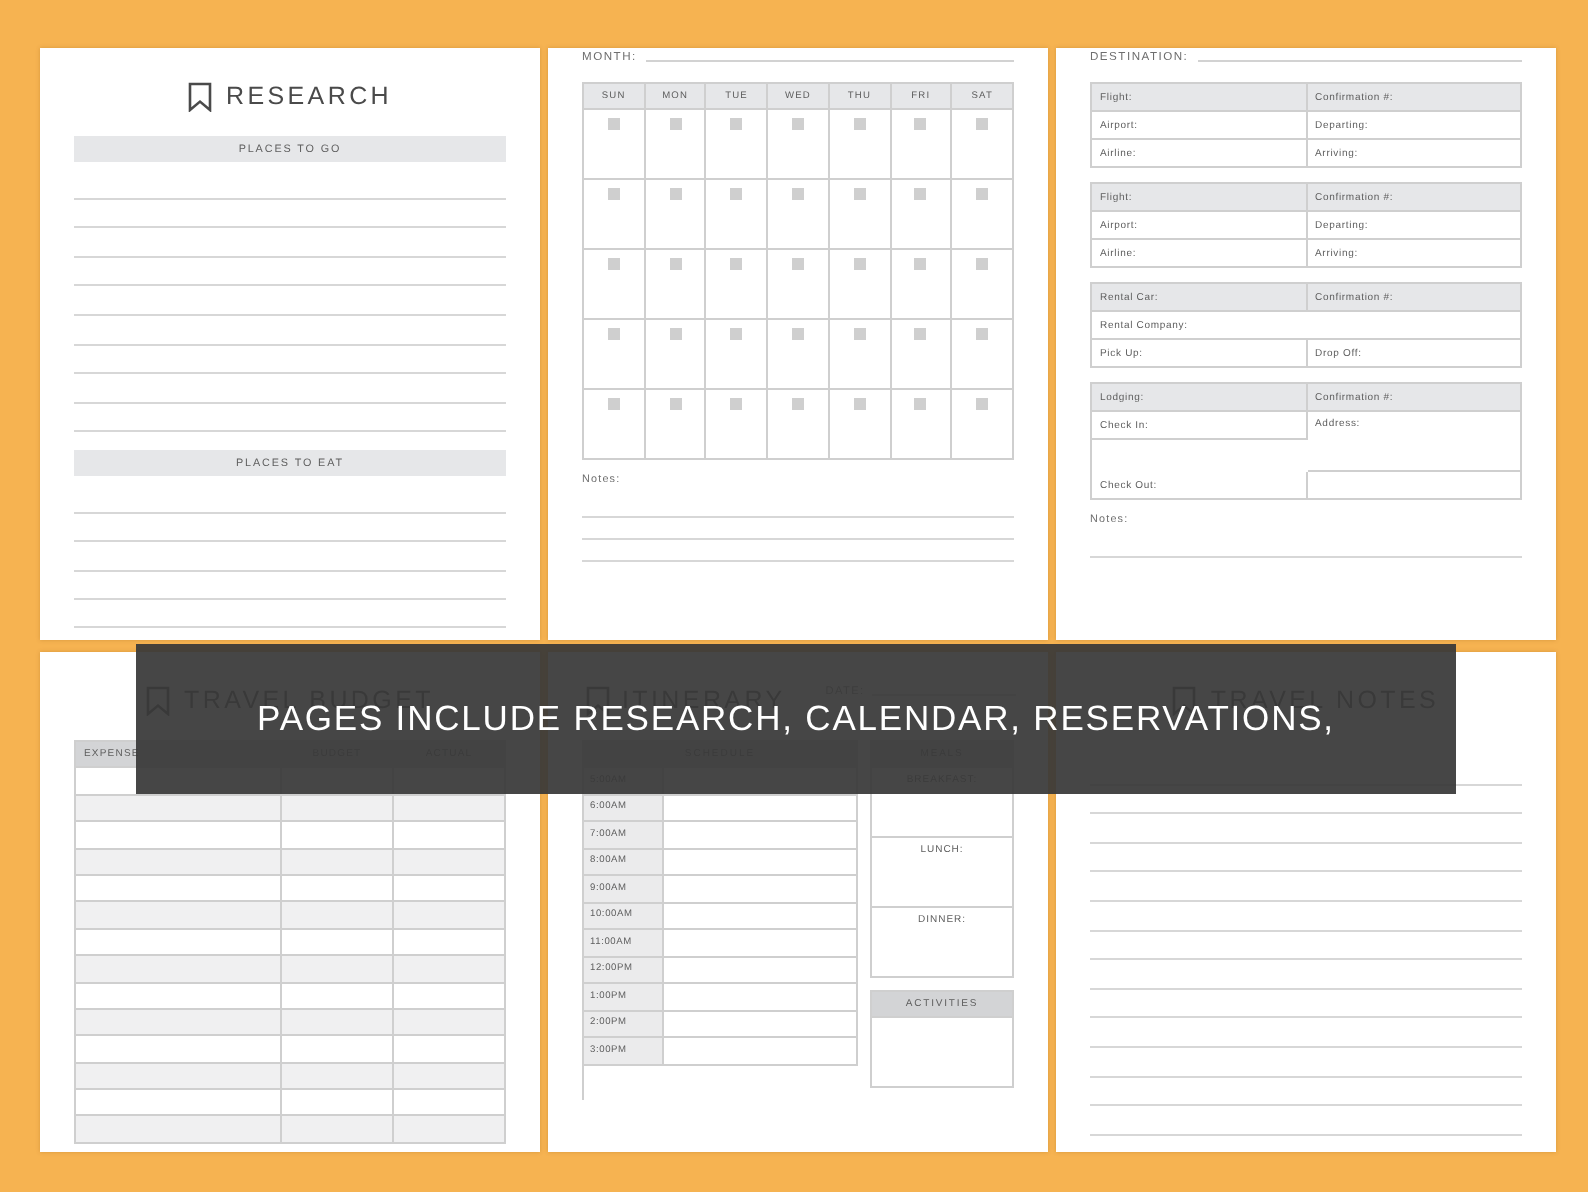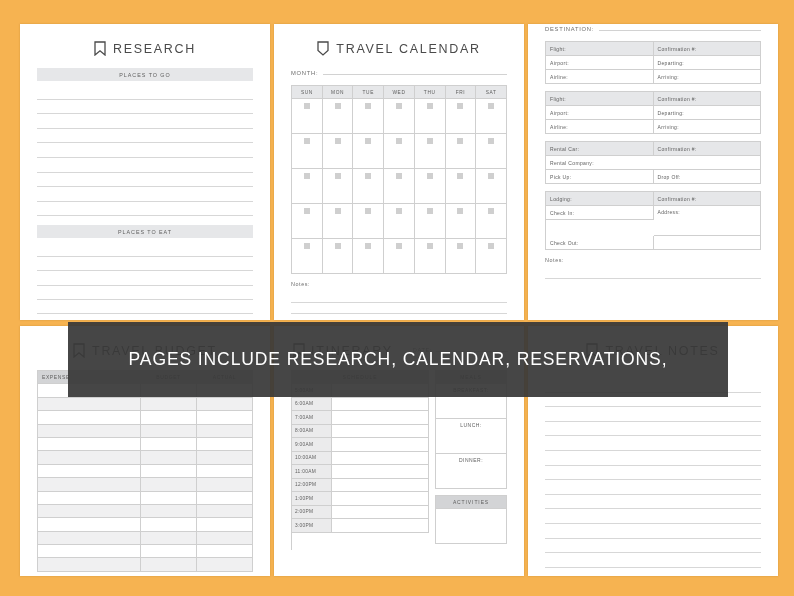--- a/index.html
+++ b/index.html
@@ -24,21 +24,21 @@
     position:relative;
     overflow:hidden;
     box-shadow:0 0 2px rgba(120,70,0,.25);
     padding:0 17px;
     box-sizing:border-box;
   }
   .sheet.row2{height:250px;}
 
   
   .title-row{
-    display:flex;align-items:center;justify-content:center;
+    display:flex;align-items:flex-start;justify-content:center;
     gap:7px;
     padding-top:17px;padding-bottom:12px;
   }
   .title-row.left{justify-content:flex-start;gap:6px;padding-left:2px;}
   .title-txt{
     font-size:12.5px;letter-spacing:1.7px;color:#4a4a4a;
     font-weight:400;white-space:nowrap;
   }
   .icon-mark{display:block;width:12px;height:15px;flex:0 0 auto;}
   .icon-mark svg{display:block;}
@@ -187,28 +187,20 @@
         <div class="ln"></div>
       <div class="ln"></div>
         <div class="ln"></div>
       <div class="ln"></div>
         <div class="ln"></div>
 
     </div>
   </div>
 
   <div class="sheet">
-    <div class="title-row">
-      <span class="icon-mark">
-        <svg viewBox="0 0 12 15" width="12" height="15">
-            <path d="M1 1h10v8.5L6 14 1 9.5z" fill="none" stroke="#4a4a4a" stroke-width="1.3"></path>
-          </svg>
-      </span>
-      <span class="title-txt">TRAVEL CALENDAR</span>
-    </div>
     <div class="field-line">
       <span class="lbl">MONTH:</span>
       <span class="rule"></span>
     </div>
     <div class="cal">
       <div class="hdr">
         <div>SUN</div>
         <div>MON</div>
         <div>TUE</div>
         <div>WED</div>

